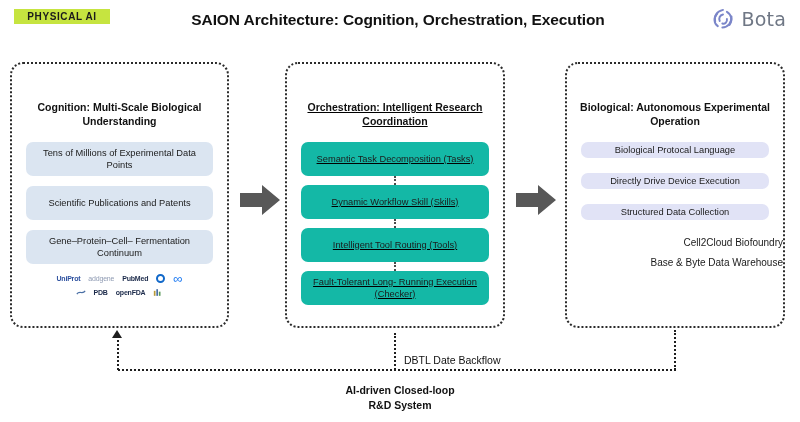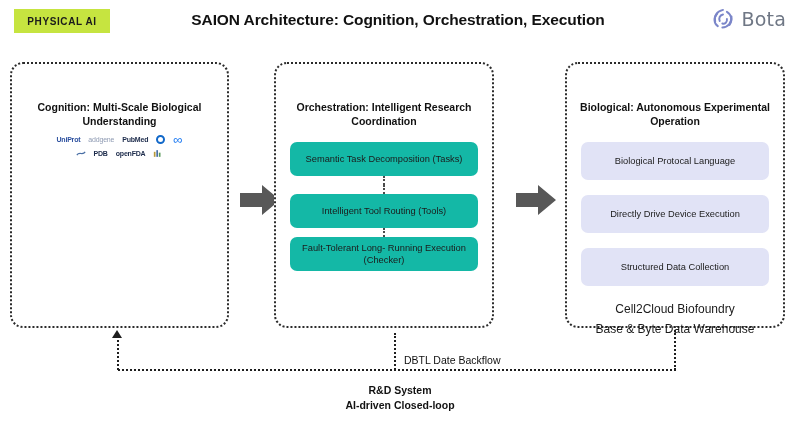--- a/index.html
+++ b/index.html
@@ -7,21 +7,21 @@
     width: 800px; height: 422px;
     background: #ffffff;
     font-family: "Liberation Sans", sans-serif;
     overflow: hidden;
   }
   #root { position: relative; width: 800px; height: 422px; }
 
   
   .badge {
     position: absolute; left: 14px; top: 9px;
-    width: 96px; height: 24px;
+    width: 96px; height: 15px;
     background: #c6e440;
     display: flex; align-items: center; justify-content: center;
     font-size: 10px; font-weight: bold; letter-spacing: .6px;
     color: #1b1b1b;
   }
   .main-title {
     position: absolute; left: 0; right: 4px; top: 11px;
     text-align: center;
     font-size: 15.5px; font-weight: bold; color: #111111;
     letter-spacing: -.1px;
@@ -37,21 +37,21 @@
   }
 
   
   .panel {
     position: absolute; top: 62px; height: 266px;
     border: 2px dotted #2b2b2b;
     border-radius: 13px;
     background: #ffffff;
   }
   #panel-0 { left: 10px;  width: 219px; }
-  #panel-1 { left: 274px; width: 220px; }
+  #panel-1 { left: 285px; width: 220px; text-decoration: underline; }
   #panel-2 { left: 565px; width: 220px; }
 
   .panel-title {
     margin-top: 36px;
     text-align: center;
     font-size: 10.5px; font-weight: bold; color: #111111;
     line-height: 14px;
     padding: 0 8px;
   }
 
@@ -64,21 +64,21 @@
     line-height: 12.5px;
     display: flex; align-items: center; justify-content: center;
     padding: 0 5px;
   }
   .blue   { background: #dbe5f1; }
   .green  { background: #14b8a6; }
   .purple { background: #e1e3f6; }
 
   #panel-0 .item { height: 34px; margin-bottom: 10px; }
   #panel-1 .item { height: 34px; }
-  #panel-2 .item { height: 38px; margin-bottom: 15px; }
+  #panel-2 .item { height: 16px; margin-bottom: 15px; }
 
   .connector {
     width: 0; height: 9px; margin: 0 auto;
     border-left: 2px dotted #4a4a4a;
   }
 
   
   .logo-wall {
     margin-top: 7px;
     padding: 0 14px;
@@ -92,22 +92,22 @@
   }
   .logo.muted { color: #8f9bb3; font-weight: normal; }
   .logo.dark  { color: #1b2a4a; }
   .dot-mark { width: 9px; height: 9px; border-radius: 50%; border: 2.5px solid #1168c9; }
   .meta-mark { font-size: 13px; color: #1877f2; line-height: 9px; }
   .tiny-swirl { width: 10px; height: 9px; }
 
   
   .footnote {
     margin-top: 4px;
-    text-align: center;
-    font-size: 12px; color: #1b1b1b; line-height: 16px;
+    text-align: right;
+    font-size: 10px; color: #1b1b1b; line-height: 16px;
   }
 
   
   .arrow { position: absolute; top: 183px; width: 44px; height: 34px; }
 
   
   .loop-line { position: absolute; background: transparent; }
   #loop-bottom {
     left: 118px; top: 369px; width: 558px; height: 0;
     border-top: 2px dotted #1e1e1e;
@@ -160,20 +160,25 @@
         <path d="M12 31 C6 27 5 18 11 12"></path>
         <path d="M20 13 C15 14 13 19 15 23"></path>
         <path d="M26 20 C27 25 23 28 19 27"></path>
       </g>
     </svg>
     <span class="brand-text">Bota</span>
   </div>
 
   <div class="panel" id="panel-0">
     <div class="panel-title">Cognition: Multi-Scale Biological Understanding</div>
+    <div class="items">
+      <div class="item blue">Tens of Millions of Experimental Data Points</div>
+      <div class="item blue">Scientific Publications and Patents</div>
+      <div class="item blue">Gene–Protein–Cell– Fermentation Continuum</div>
+    </div>
 
     <div class="logo-wall">
       <div class="logo-row">
         <span class="logo">UniProt</span>
         <span class="logo muted">addgene</span>
         <span class="logo dark">PubMed</span>
         <span class="dot-mark"></span>
         <span class="meta-mark">∞</span>
       </div>
       <div class="logo-row">
@@ -193,20 +198,21 @@
 
   <svg class="arrow" style="left:238px" viewBox="0 0 44 34">
     <polygon points="2,10 24,10 24,2 42,17 24,32 24,24 2,24" fill="#585858"></polygon>
   </svg>
 
   <div class="panel" id="panel-1">
     <div class="panel-title">Orchestration: Intelligent Research Coordination</div>
     <div class="items">
       <div class="item green">Semantic Task Decomposition (Tasks)</div>
       <div class="connector"></div>
+      <div class="item green">Dynamic Workflow Skill (Skills)</div>
       <div class="connector"></div>
       <div class="item green">Intelligent Tool Routing (Tools)</div>
       <div class="connector"></div>
       <div class="item green">Fault-Tolerant Long- Running Execution (Checker)</div>
     </div>
   </div>
 
   <svg class="arrow" style="left:514px" viewBox="0 0 44 34">
     <polygon points="2,10 24,10 24,2 42,17 24,32 24,24 2,24" fill="#585858"></polygon>
   </svg>
@@ -224,17 +230,17 @@
 
   <div class="loop-line" id="loop-right"></div>
   <div class="loop-line" id="loop-mid"></div>
   <div class="loop-line" id="loop-bottom"></div>
   <div class="loop-line" id="loop-left"></div>
   <div class="loop-arrowhead"></div>
 
   <div id="backflow-label">DBTL Date Backflow</div>
 
   <div id="system-label">
+    <div>AI-driven Closed-loop</div>
     <div>R&amp;D System</div>
-    <div>AI-driven Closed-loop</div>
   </div>
 
 </div>
 
 </body></html>

